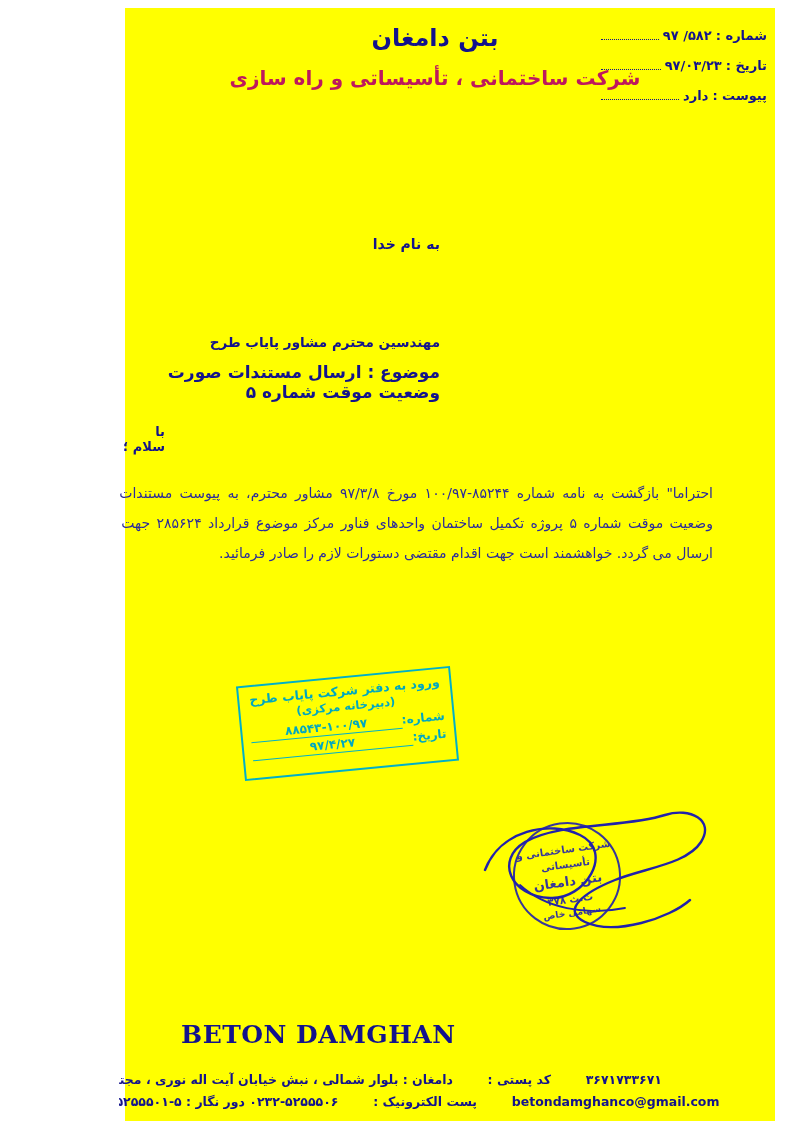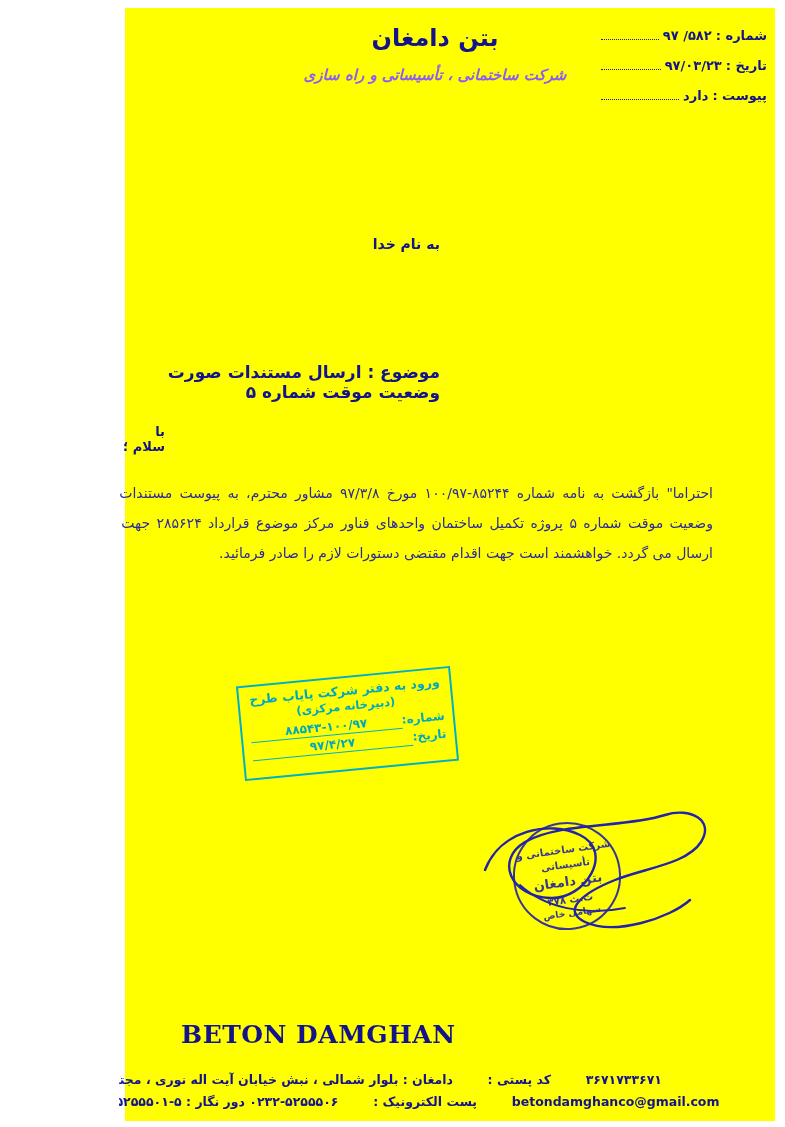--- a/index.html
+++ b/index.html
@@ -45,25 +45,24 @@
     box-sizing: border-box;
   }
   .company-name {
     font-size: 24px;
     font-weight: bold;
     letter-spacing: 1px;
     color: #13138c;
     margin-bottom: 14px;
   }
   .company-activity {
-    font-size: 15px;
-    font-weight: bold;
-    color: #8b5cf6;
+    font-size: 20px;
+    font-weight: bold;
+    color: #be185d;
     margin-bottom: 14px;
-    font-style: italic;
   }
   .company-reg {
     font-size: 13px;
     font-weight: bold;
     color: #13138c;
   }
 
   .meta-block {
     position: absolute;
     top: 28px;
@@ -281,20 +280,21 @@
     </div>
     <div class="meta-row">
       <span class="meta-label">پیوست :</span>
       <span class="meta-value">دارد</span>
       <span class="meta-dots"></span>
     </div>
   </div>
 
   <div class="bismillah">به نام خدا</div>
 
+  <div class="addressee">مهندسین محترم مشاور پایاب طرح</div>
 
   <div class="subject">موضوع : ارسال مستندات صورت وضعیت موقت شماره ۵</div>
 
   <div class="salutation">با سلام ؛</div>
 
   <div class="body-text">احتراما" بازگشت به نامه شماره ۸۵۲۴۴-۱۰۰/۹۷ مورخ ۹۷/۳/۸ مشاور محترم، به پیوست مستندات صورت وضعیت  موقت شماره ۵ پروژه تکمیل ساختمان واحدهای فناور مرکز موضوع قرارداد ۲۸۵۶۲۴ جهت بررسی ارسال می گردد. خواهشمند است جهت اقدام مقتضی دستورات لازم را صادر فرمائید.</div>
 
   <div class="stamp">
     <div class="stamp-title">ورود به دفتر شرکت پایاب طرح</div>
     <div class="stamp-sub">(دبیرخانه مرکزی)</div>

